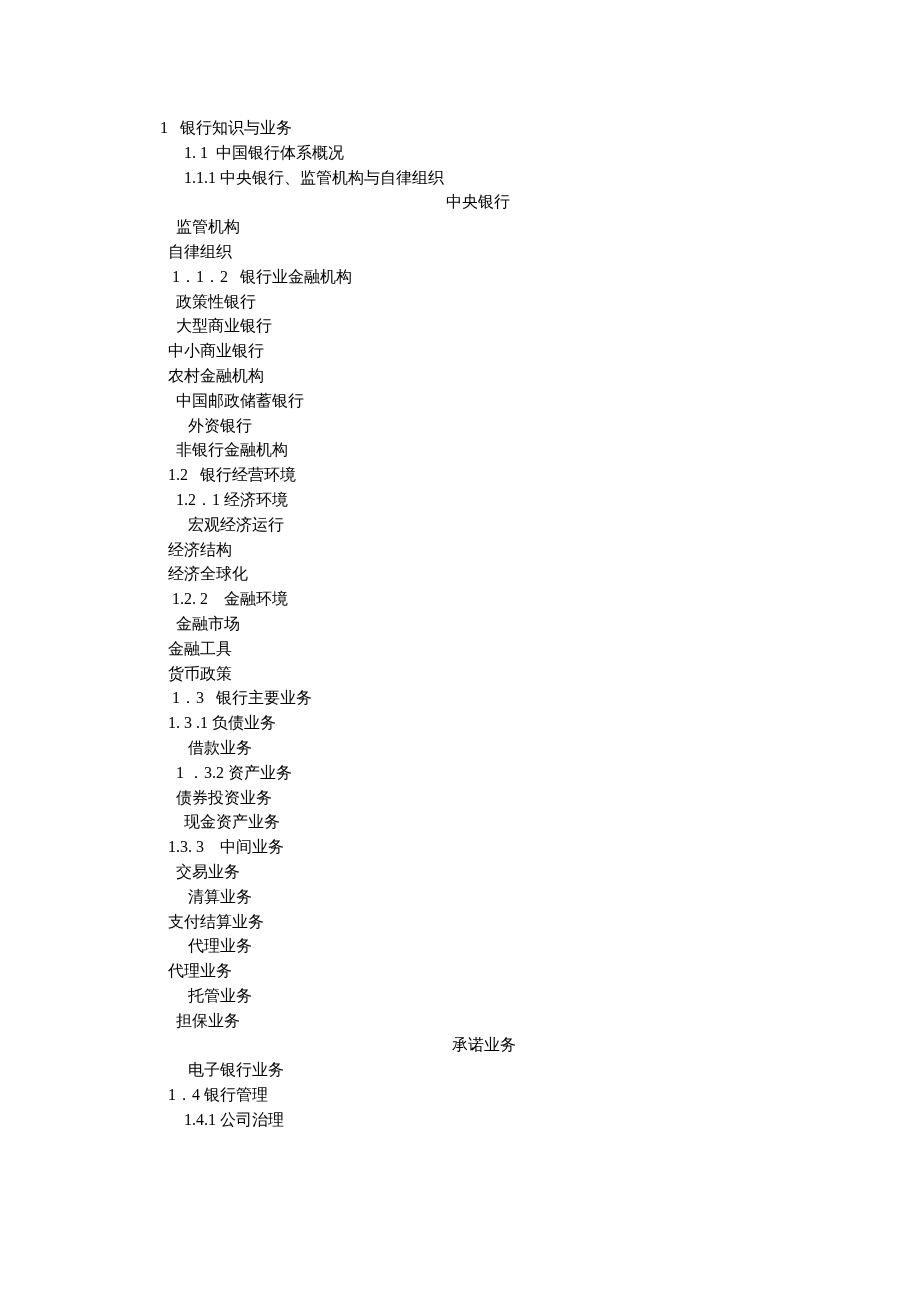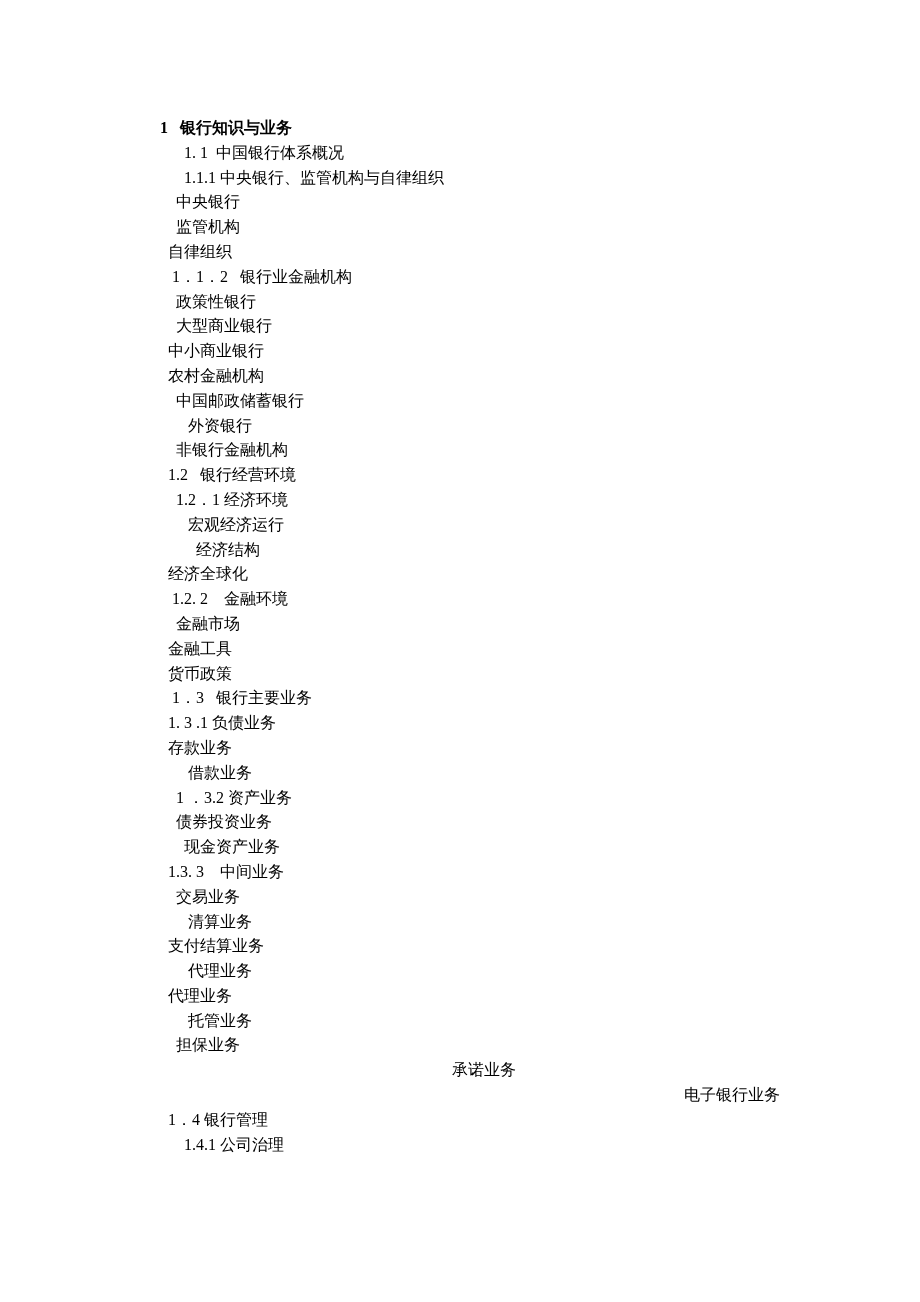--- a/index.html
+++ b/index.html
@@ -13,62 +13,61 @@
     line-height: 1.55;
   }
   .page {
     padding: 116px 0 0 160px;
     max-width: 620px;
   }
   .line {
     white-space: pre;
   }
   .bold {
-    font-weight: bold;
+    font-weight: normal;
   }
 </style>
 </head>
 <body>
 
 <div class="page" id="page">
     <div class="line bold" style="padding-left: 0px;">1   银行知识与业务</div>
     <div class="line" style="padding-left: 24px;">1. 1  中国银行体系概况</div>
     <div class="line" style="padding-left: 24px;">1.1.1 中央银行、监管机构与自律组织</div>
-    <div class="line" style="padding-left: 16px;">中央银行</div>
+    <div class="line" style="padding-left: 16px; text-align: center;">中央银行</div>
     <div class="line" style="padding-left: 16px;">监管机构</div>
     <div class="line" style="padding-left: 8px;">自律组织</div>
     <div class="line" style="padding-left: 12px;">1．1．2   银行业金融机构</div>
     <div class="line" style="padding-left: 16px;">政策性银行</div>
     <div class="line" style="padding-left: 16px;">大型商业银行</div>
     <div class="line" style="padding-left: 8px;">中小商业银行</div>
     <div class="line" style="padding-left: 8px;">农村金融机构</div>
     <div class="line" style="padding-left: 16px;">中国邮政储蓄银行</div>
     <div class="line" style="padding-left: 28px;">外资银行</div>
     <div class="line" style="padding-left: 16px;">非银行金融机构</div>
     <div class="line" style="padding-left: 8px;">1.2   银行经营环境</div>
     <div class="line" style="padding-left: 16px;">1.2．1 经济环境</div>
     <div class="line" style="padding-left: 28px;">宏观经济运行</div>
-    <div class="line" style="padding-left: 8px; margin-left: 28px;">经济结构</div>
+    <div class="line" style="padding-left: 8px;">经济结构</div>
     <div class="line" style="padding-left: 8px;">经济全球化</div>
     <div class="line" style="padding-left: 12px;">1.2. 2    金融环境</div>
     <div class="line" style="padding-left: 16px;">金融市场</div>
     <div class="line" style="padding-left: 8px;">金融工具</div>
     <div class="line" style="padding-left: 8px;">货币政策</div>
     <div class="line" style="padding-left: 12px;">1．3   银行主要业务</div>
     <div class="line" style="padding-left: 8px;">1. 3 .1 负债业务</div>
-    <div class="line" style="padding-left: 8px;">存款业务</div>
     <div class="line" style="padding-left: 28px;">借款业务</div>
     <div class="line" style="padding-left: 16px;">1 ．3.2 资产业务</div>
     <div class="line" style="padding-left: 16px;">债券投资业务</div>
     <div class="line" style="padding-left: 24px;">现金资产业务</div>
     <div class="line" style="padding-left: 8px;">1.3. 3    中间业务</div>
     <div class="line" style="padding-left: 16px;">交易业务</div>
     <div class="line" style="padding-left: 28px;">清算业务</div>
     <div class="line" style="padding-left: 8px;">支付结算业务</div>
     <div class="line" style="padding-left: 28px;">代理业务</div>
     <div class="line" style="padding-left: 8px;">代理业务</div>
     <div class="line" style="padding-left: 28px;">托管业务</div>
     <div class="line" style="padding-left: 16px;">担保业务</div>
     <div class="line" style="padding-left: 28px; text-align: center;">承诺业务</div>
-    <div class="line" style="padding-left: 28px; text-align: right;">电子银行业务</div>
+    <div class="line" style="padding-left: 28px;">电子银行业务</div>
     <div class="line" style="padding-left: 8px;">1．4 银行管理</div>
     <div class="line" style="padding-left: 24px;">1.4.1 公司治理</div>
   </div>
 
 </body></html>

